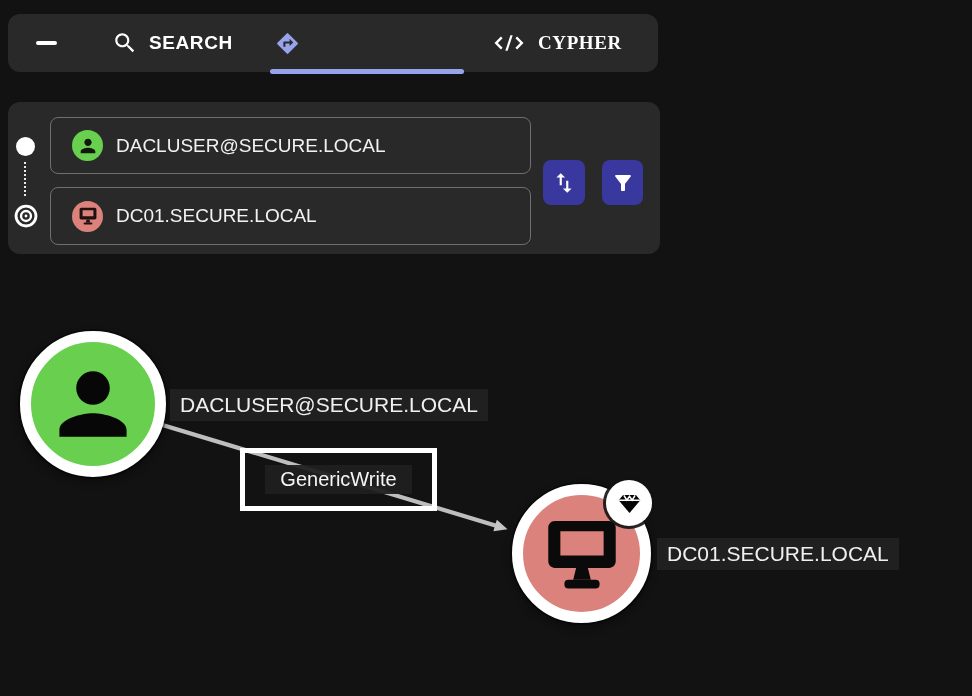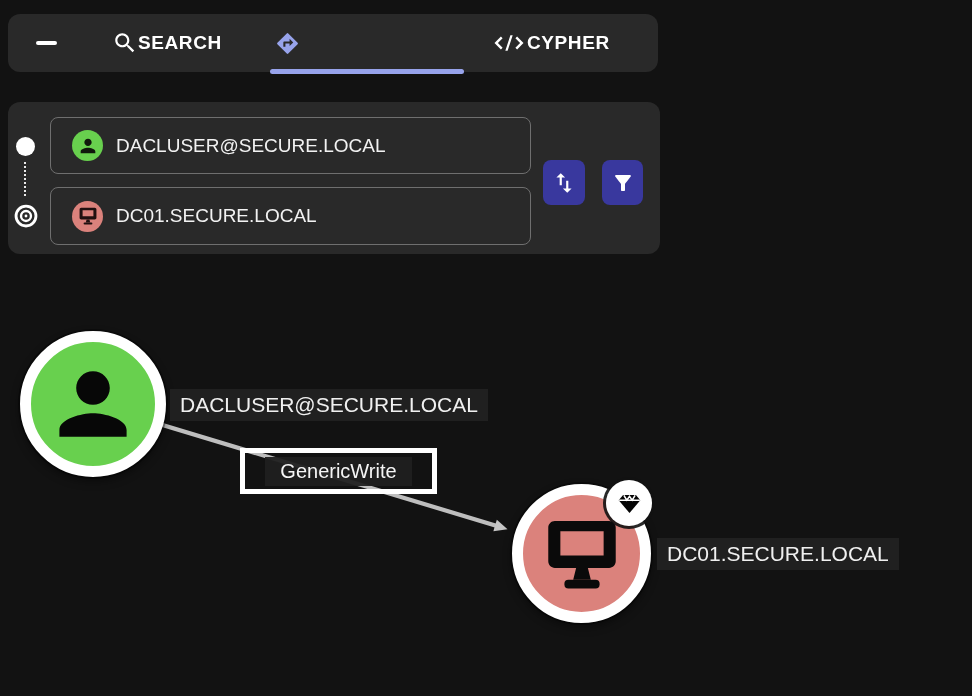--- a/index.html
+++ b/index.html
@@ -8,25 +8,25 @@
     --input-border:#6f6f6f; --text-primary:#f2f2f2; --label-bg:#222222;
   }
   *{box-sizing:border-box;margin:0;padding:0;}
   html,body{width:972px;height:696px;overflow:hidden;}
   body{background:var(--page-bg);font-family:"Liberation Sans",sans-serif;position:relative;color:var(--text-primary);}
 
   
   .tabbar{position:absolute;left:8px;top:14px;width:650px;height:58px;background:var(--panel-bg);border-radius:12px;}
   .min-btn{position:absolute;left:16px;top:0;height:100%;width:44px;display:flex;align-items:center;justify-content:center;background:none;border:none;cursor:pointer;}
   .min-dash{width:21px;height:3.5px;background:#fff;border-radius:2px;display:block;}
-  .tab{position:absolute;top:0;height:100%;display:flex;align-items:center;color:#fff;cursor:pointer;font-size:19px;font-weight:700;letter-spacing:.6px;}
+  .tab{position:absolute;top:0;height:100%;display:flex;align-items:center;gap:11px;color:#fff;cursor:pointer;font-size:19px;font-weight:700;letter-spacing:.6px;}
   .tab svg{flex:0 0 auto;}
   .tab-search{left:104px;}
   .tab-pathfinding{left:267px;color:var(--accent);}
-  .tab-cypher{left:483px;}
+  .tab-cypher{left:483px;font-family:Liberation Serif, serif;}
   .tab-underline{position:absolute;left:262px;bottom:-2px;width:194px;height:5px;background:var(--accent);border-radius:3px;}
 
   
   .pf-panel{position:absolute;left:8px;top:102px;width:652px;height:152px;background:var(--panel-bg);border-radius:12px;}
   .start-dot{position:absolute;left:8px;top:35px;width:19px;height:19px;border-radius:50%;background:#fff;}
   .pf-connector{position:absolute;left:16px;top:60px;height:34px;width:0;border-left:2px dotted #e9e9e9;}
   .bullseye{position:absolute;left:5px;top:101px;}
   .pf-input{position:absolute;left:42px;width:481px;border:1px solid var(--input-border);border-radius:8px;display:flex;align-items:center;padding-left:21px;gap:13px;cursor:text;background:transparent;}
   .pf-input-start{top:15px;height:57px;}
   .pf-input-end{top:85px;height:58px;}
@@ -40,21 +40,21 @@
 
   
   .graph-svg{position:absolute;left:0;top:0;z-index:1;pointer-events:none;}
   .gnode{position:absolute;border-radius:50%;border:11px solid #fff;display:flex;align-items:center;justify-content:center;z-index:2;cursor:pointer;box-shadow:0 0 0 2px rgba(0,0,0,.35),0 4px 10px rgba(0,0,0,.45);}
   .gnode-user{left:20px;top:331px;width:146px;height:146px;background:var(--user-green);}
   .gnode-computer{left:512px;top:484px;width:139px;height:139px;background:var(--computer-red);}
   .gbadge{position:absolute;left:83px;top:-15px;width:46px;height:46px;border-radius:50%;background:#fff;display:flex;align-items:center;justify-content:center;box-shadow:0 0 0 3px rgba(18,18,18,.9);}
   .gnode-label{position:absolute;z-index:3;background:rgba(34,34,34,.92);color:#f0f0f0;font-size:21px;line-height:32px;height:32px;padding:0 10px;white-space:nowrap;}
   .label-user{left:170px;top:389px;}
   .label-computer{left:657px;top:538px;}
-  .edge-sel-box{position:absolute;left:240px;top:448px;width:197px;height:46px;border:5px solid #fff;z-index:2;display:flex;align-items:center;justify-content:center;cursor:pointer;}
+  .edge-sel-box{position:absolute;left:240px;top:448px;width:197px;height:63px;border:5px solid #fff;z-index:2;display:flex;align-items:center;justify-content:center;cursor:pointer;}
   .edge-label{background:rgba(32,32,32,.95);color:#f5f5f5;font-size:20px;padding:3px 15px;white-space:nowrap;}
 </style>
 </head>
 <body>
 
 <div class="tabbar">
   <button class="min-btn">
     <span class="min-dash"></span>
   </button>
 

